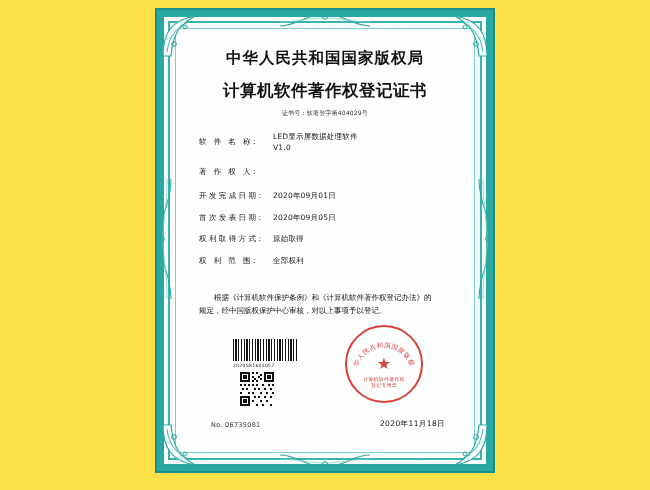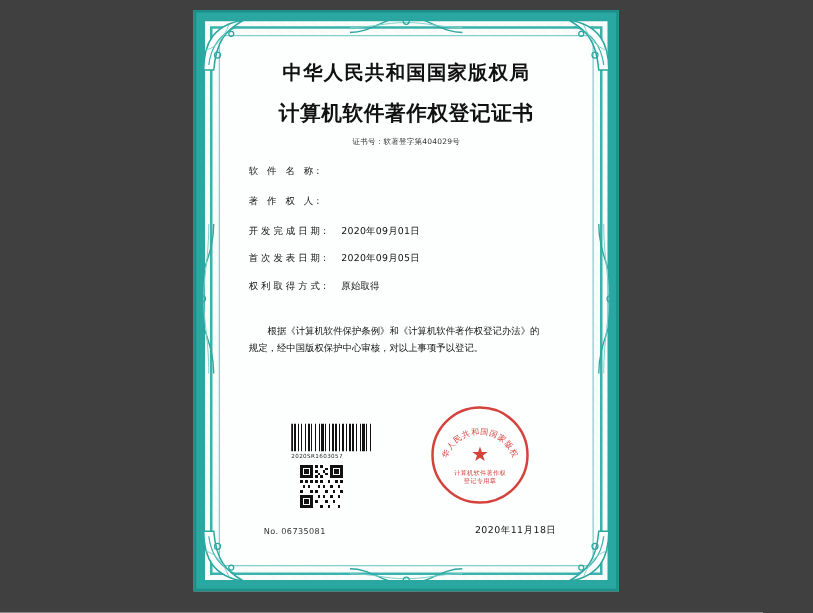--- a/index.html
+++ b/index.html
@@ -10,21 +10,21 @@
     width: 650px;
     height: 490px;
     background: #ffffff;
     font-family: "DejaVu Sans", "Liberation Sans", sans-serif;
     overflow: hidden;
   }
   .page {
     position: relative;
     width: 650px;
     height: 490px;
-    background: #404040;
+    background: #fde047;
   }
   
   .cert {
     position: absolute;
     left: 155px;
     top: 8px;
     width: 340px;
     height: 465px;
     background: #f7fbf9;
     box-sizing: border-box;
@@ -311,20 +311,24 @@
     <div class="content">
 
       <div class="org-title">中华人民共和国国家版权局</div>
       <div class="doc-title">计算机软件著作权登记证书</div>
       <div class="cert-no">证书号：软著登字第404029号</div>
 
       <div class="fields">
 
         <div class="field-row gap-lg">
           <div class="field-label">软 件 名 称:</div>
+          <div class="field-value">
+            <span>LED显示屏数据处理软件</span>
+            <span class="sub">V1.0</span>
+          </div>
         </div>
 
         <div class="field-row gap-lg">
           <div class="field-label">著 作 权 人:</div>
         </div>
 
         <div class="field-row tight">
           <div class="field-label">开发完成日期:</div>
           <div class="field-value">2020年09月01日</div>
         </div>
@@ -332,20 +336,24 @@
         <div class="field-row tight">
           <div class="field-label">首次发表日期:</div>
           <div class="field-value">2020年09月05日</div>
         </div>
 
         <div class="field-row tight">
           <div class="field-label">权利取得方式:</div>
           <div class="field-value">原始取得</div>
         </div>
 
+        <div class="field-row tight">
+          <div class="field-label">权 利 范 围:</div>
+          <div class="field-value">全部权利</div>
+        </div>
 
 
       </div>
 
       <div class="statement">
         <div>根据《计算机软件保护条例》和《计算机软件著作权登记办法》的</div>
         <div class="l2">规定，经中国版权保护中心审核，对以上事项予以登记。</div>
       </div>
 
       <div class="barcode"></div>

